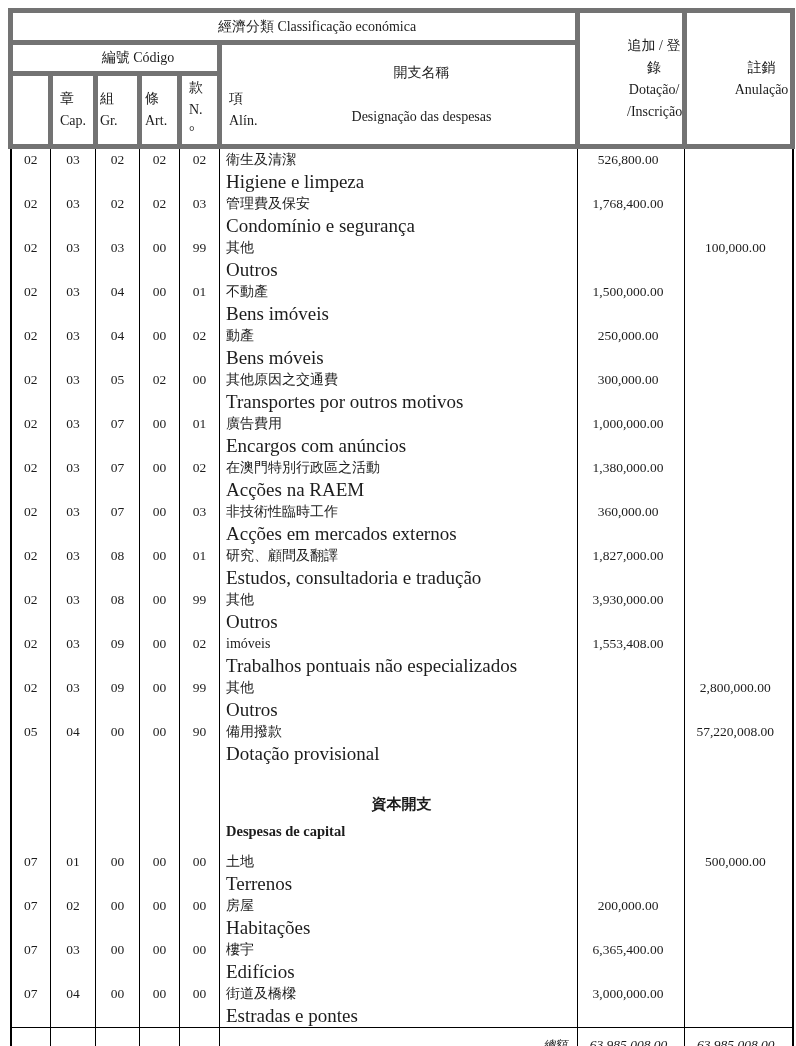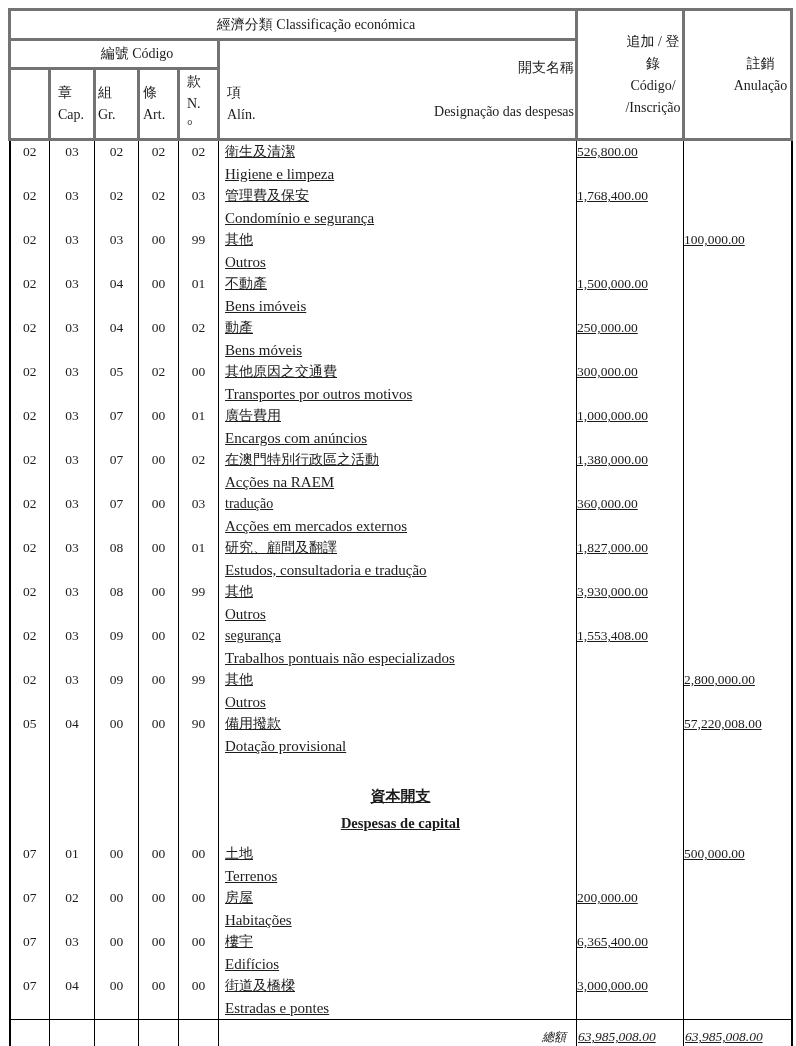--- a/index.html
+++ b/index.html
@@ -22,51 +22,51 @@
   }
   col.c-cap  { width: 40px; }
   col.c-gr   { width: 45px; }
   col.c-art  { width: 44px; }
   col.c-n    { width: 40px; }
   col.c-alin { width: 40px; }
   col.c-desig{ width: 358px; }
   col.c-ref  { width: 107px; }
   col.c-anu  { width: 108px; }
 
-  thead td { border: 3px solid #737373; text-align: center; font-size: 14px; padding-left: 47px; }
+  thead td { border: 5px solid #737373; text-align: center; font-size: 14px; padding-left: 47px; }
   .h-class { height: 25px; }
   .h-codigo { height: 24px; }
   .h-sub { height: 50px; vertical-align: middle; line-height: 22px; font-size: 14px; }
   .h-desig { vertical-align: middle; }
-  .h-desig .ln { line-height: 24px; text-align: right; }
+  .h-desig .ln { line-height: 24px; }
   .h-desig .ln + .ln { margin-top: 20px; }
   .h-money { vertical-align: middle; }
   .h-money .ln { line-height: 22px; }
   .h-anul .ln + .ln { }
 
   tbody td {
     border-left: 1px solid #000;
     border-right: 1px solid #000;
     border-top: none;
     border-bottom: none;
     vertical-align: top;
     font-size: 13.5px;
     line-height: 22px;
     padding: 0;
   }
   tr.entry { height: 44px; margin-left: 44px; }
   td.code { text-align: center; }
-  td.desig { text-align: left; padding-left: 6px; text-decoration: underline; }
+  td.desig { text-align: left; padding-left: 6px; }
   td.desig .zh { font-size: 14px; }
-  td.desig .pt { font-size: 15px; }
-  td.amt { text-align: left; padding-right: 6px; text-decoration: underline; }
+  td.desig .pt { font-size: 19px; }
+  td.amt { text-align: center; padding-right: 6px; }
   tr.section { height: 86px; }
   tr.section td.desig { vertical-align: bottom; padding-bottom: 6px; }
   tr.section .sec-zh { font-weight: bold; text-align: center; font-size: 15px; line-height: 27px; }
-  tr.section .sec-pt { font-weight: bold; text-align: center; font-size: 14.5px; line-height: 27px; }
+  tr.section .sec-pt { font-weight: bold; font-size: 14.5px; line-height: 27px; }
 
   tfoot td {
     border: 1px solid #000;
     vertical-align: top;
     font-size: 13.5px;
     line-height: 24px;
     padding-top: 5px;
   }
   tfoot tr { height: 55px; }
   tfoot .total-label { text-align: right; padding-right: 10px; font-style: italic; }
@@ -86,21 +86,21 @@
         <col class="c-alin">
       <col class="c-desig">
         <col class="c-ref">
         <col class="c-anu">
     </colgroup>
     <thead>
       <tr>
         <td class="h-class" colspan="6">經濟分類  Classificação económica</td>
         <td class="h-money h-ref" rowspan="3">
           <div class="ln">追加 / 登錄</div>
-          <div class="ln">Código/</div>
+          <div class="ln">Dotação/</div>
           <div class="ln">/Inscrição</div>
         </td>
         <td class="h-money h-anul" rowspan="3">
           <div class="ln">註銷</div>
           <div class="ln">Anulação</div>
         </td>
       </tr>
       <tr>
         <td class="h-codigo" colspan="5">編號 Código</td>
         <td class="h-desig" rowspan="2">
@@ -236,21 +236,21 @@
           <td class="amt">1,380,000.00</td>
           <td class="amt"></td>
         </tr>
         <tr class="entry">
           <td class="code">02</td>
           <td class="code">03</td>
           <td class="code">07</td>
           <td class="code">00</td>
           <td class="code">03</td>
           <td class="desig">
-            <div class="zh">tradução</div>
+            <div class="zh">非技術性臨時工作</div>
             <div class="pt">Acções em mercados externos</div>
           </td>
           <td class="amt">360,000.00</td>
           <td class="amt"></td>
         </tr>
         <tr class="entry">
           <td class="code">02</td>
           <td class="code">03</td>
           <td class="code">08</td>
           <td class="code">00</td>
@@ -275,21 +275,21 @@
           <td class="amt">3,930,000.00</td>
           <td class="amt"></td>
         </tr>
         <tr class="entry">
           <td class="code">02</td>
           <td class="code">03</td>
           <td class="code">09</td>
           <td class="code">00</td>
           <td class="code">02</td>
           <td class="desig">
-            <div class="zh">segurança</div>
+            <div class="zh">imóveis</div>
             <div class="pt">Trabalhos pontuais não especializados</div>
           </td>
           <td class="amt">1,553,408.00</td>
           <td class="amt"></td>
         </tr>
         <tr class="entry">
           <td class="code">02</td>
           <td class="code">03</td>
           <td class="code">09</td>
           <td class="code">00</td>

